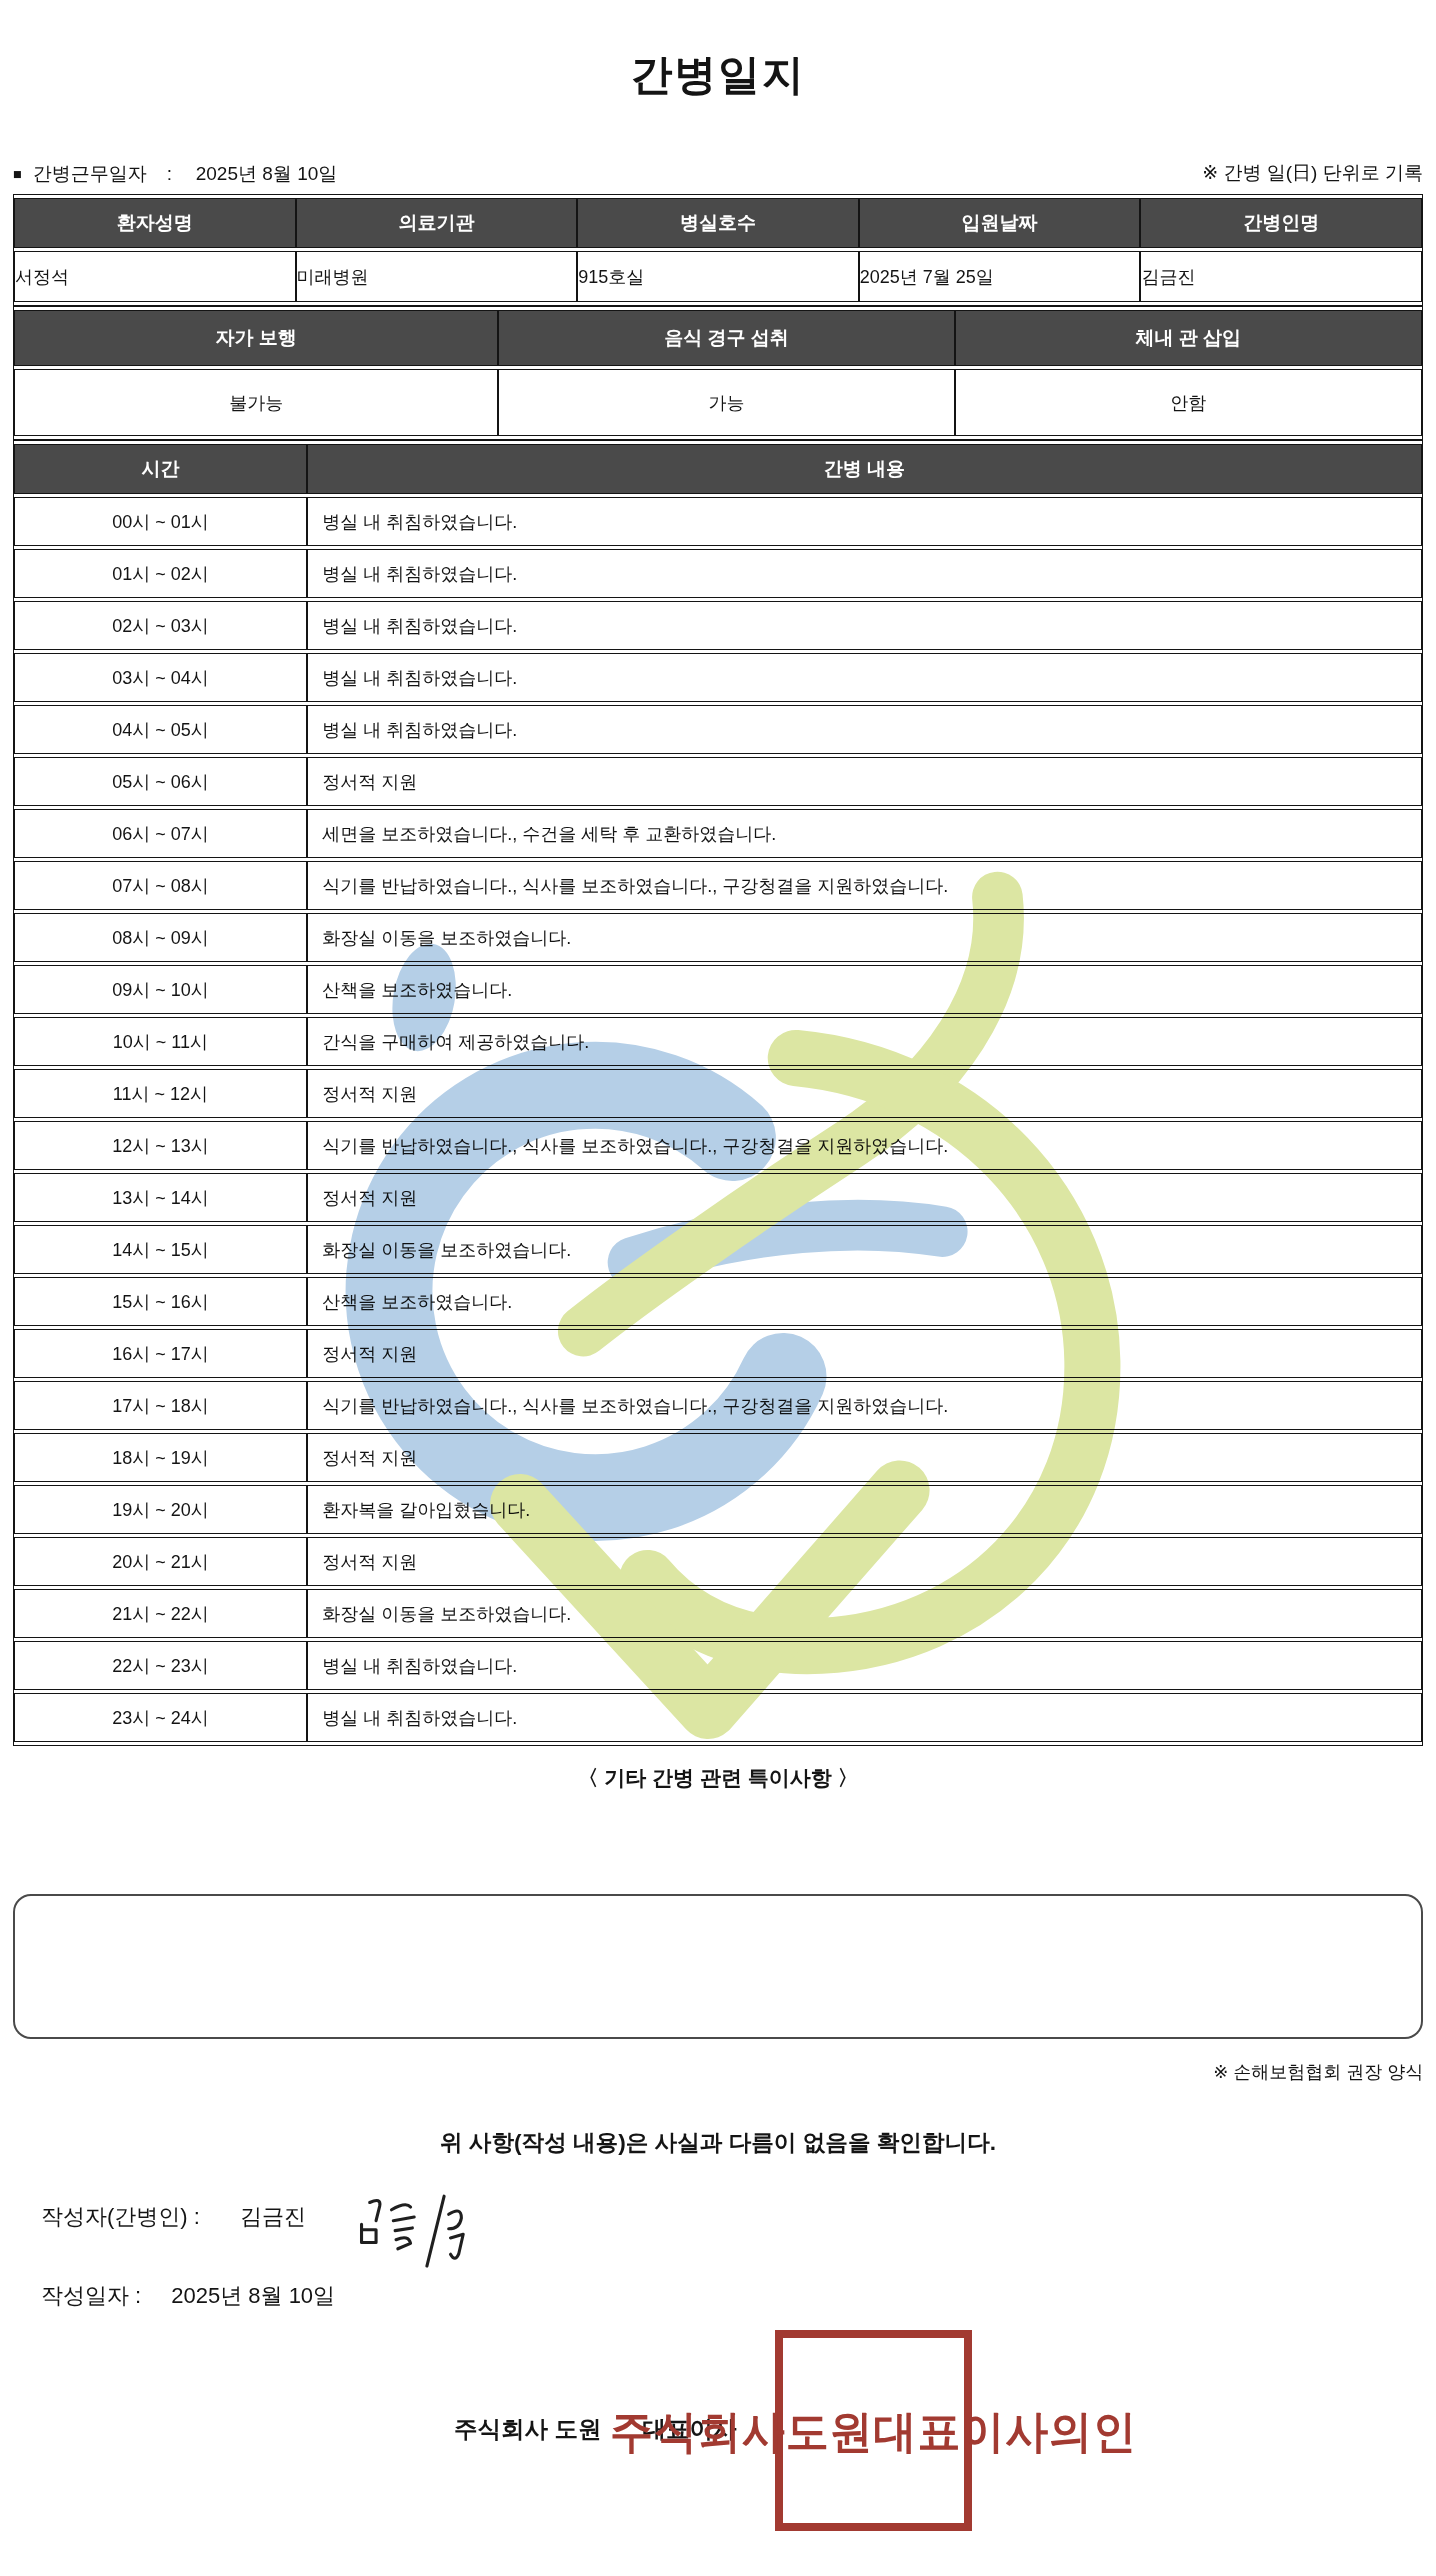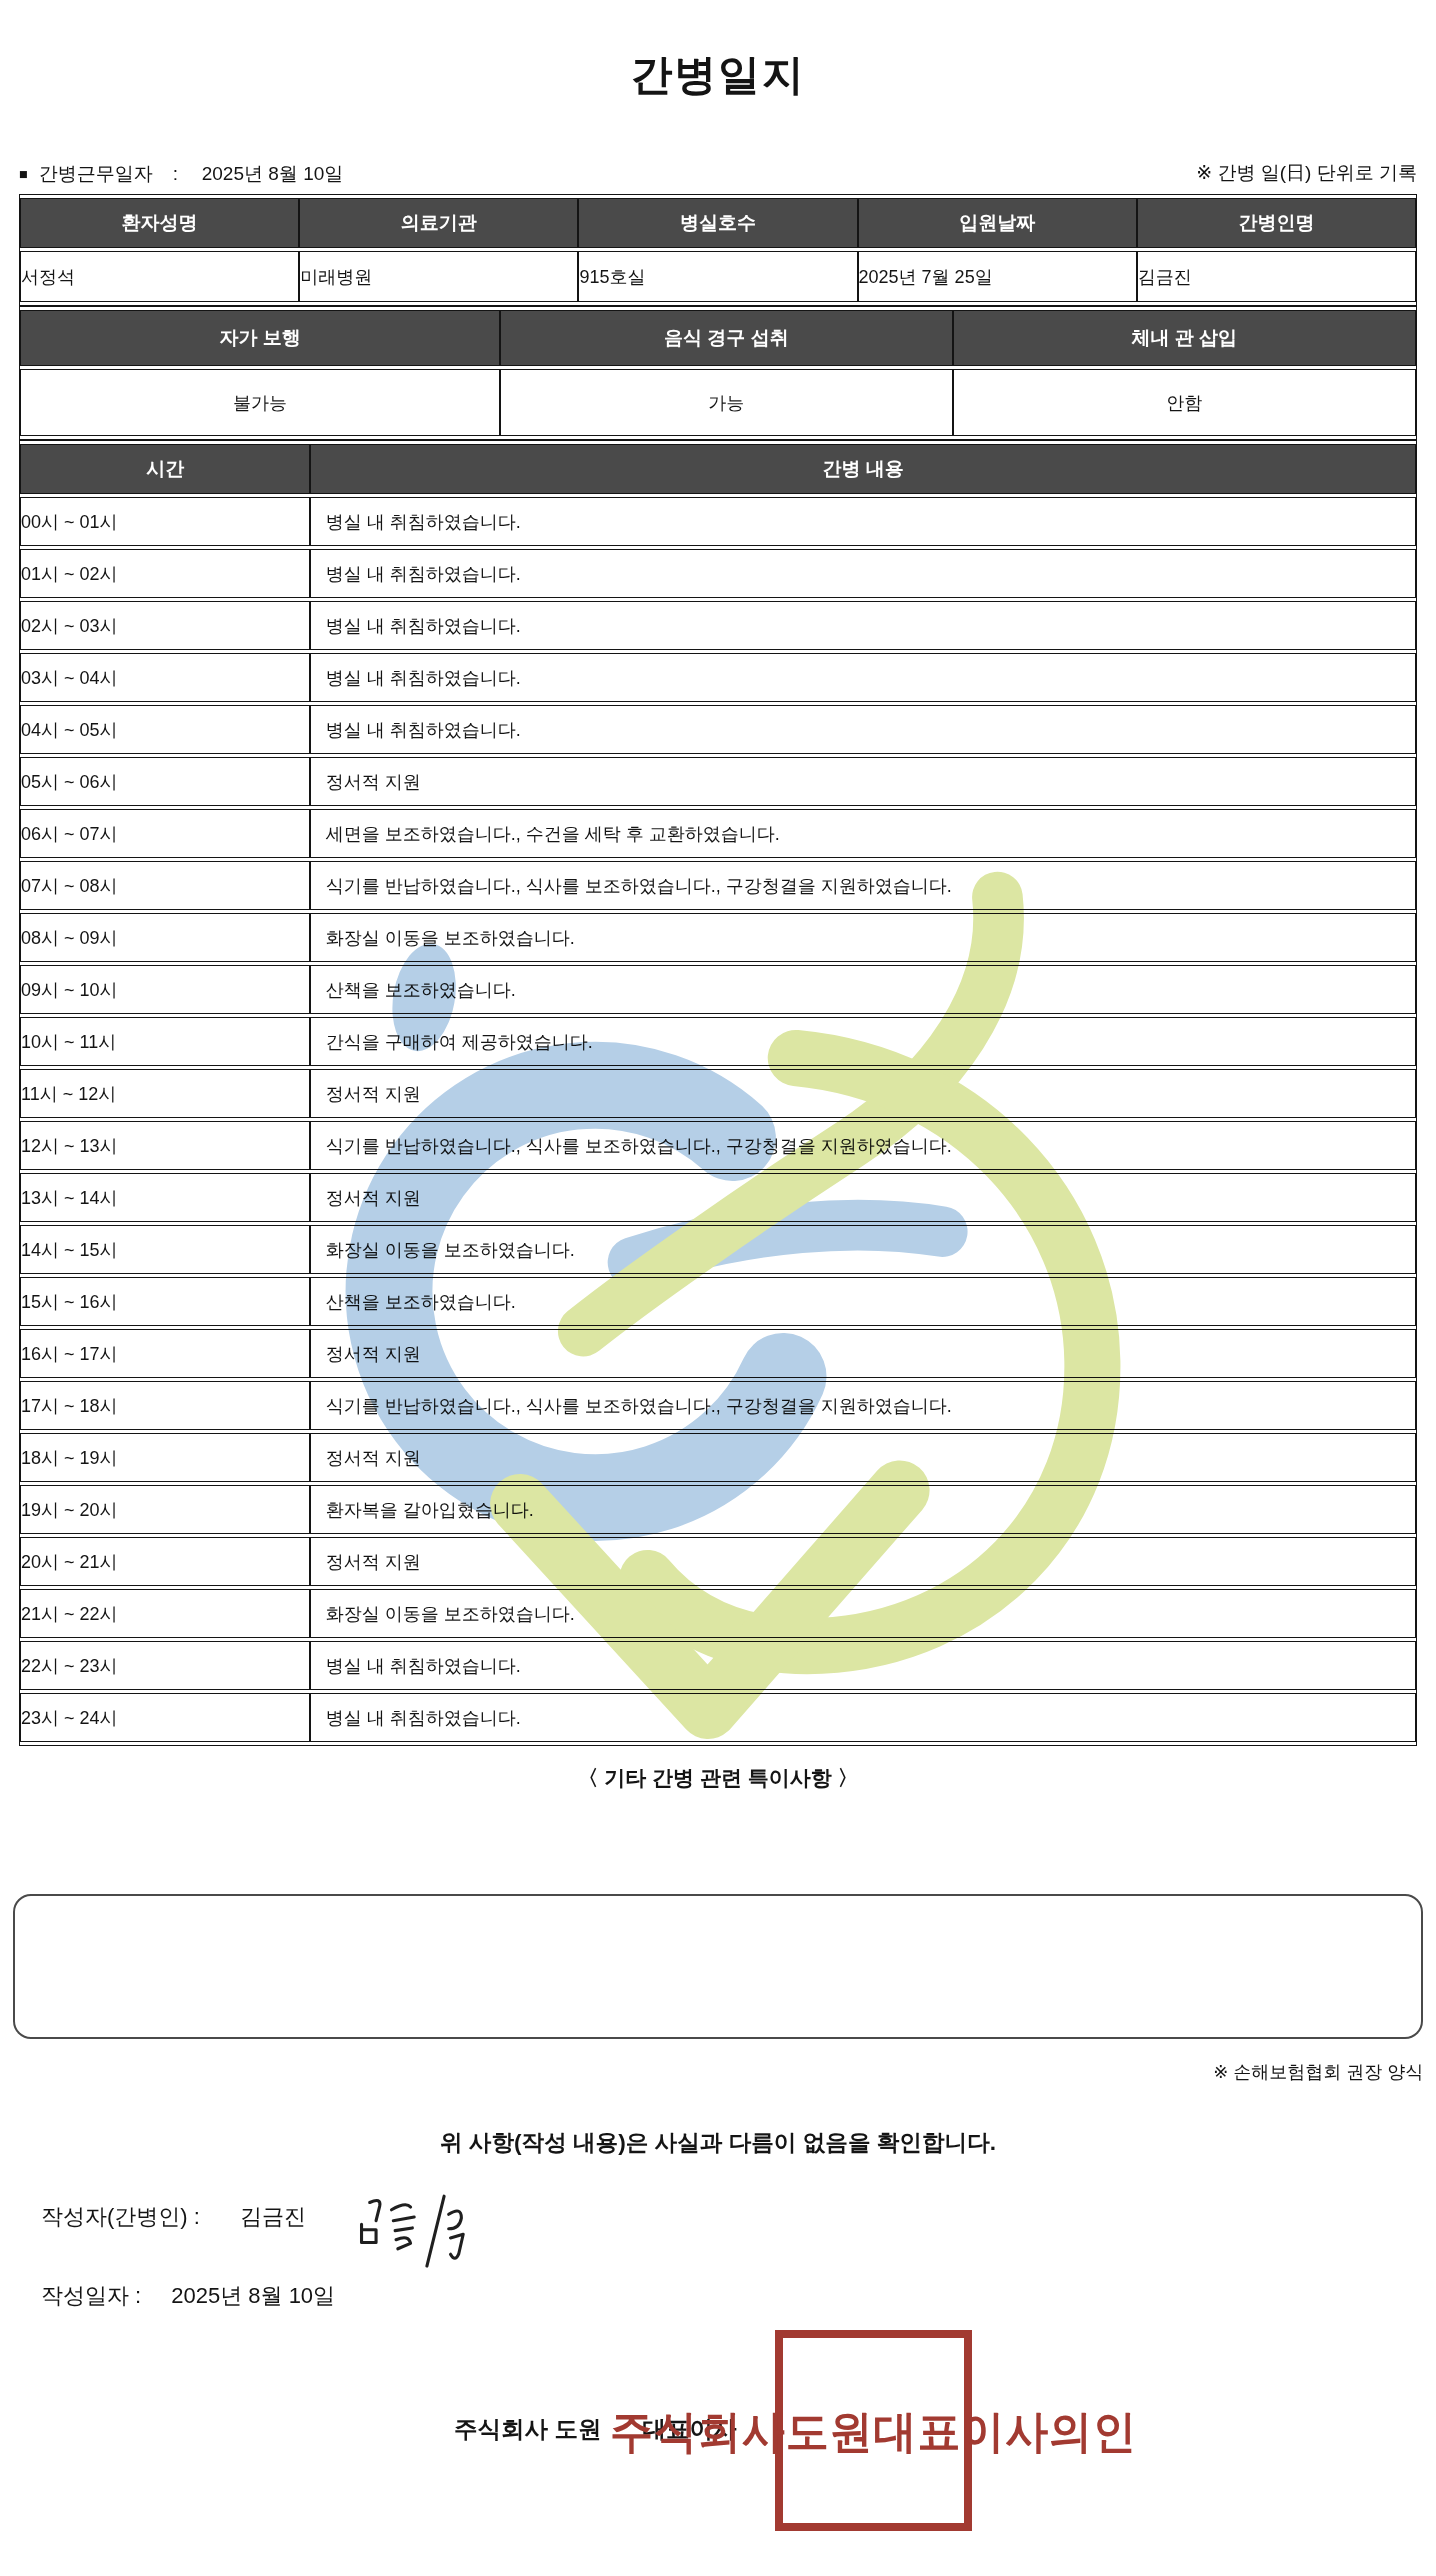--- a/index.html
+++ b/index.html
@@ -10,42 +10,42 @@
     --watermark-blue:#b5cfe7;
     --watermark-green:#dce6a3;
     --box-border:#4a4a4a;
   }
   *{box-sizing:border-box;margin:0;padding:0;}
   html,body{background:#ffffff;}
   body{
     width:1436px;height:2576px;position:relative;overflow:hidden;
     font-family:"Liberation Sans","DejaVu Sans",sans-serif;color:#141414;
   }
-  .sheet{position:absolute;inset:0;padding:0 19px;}
+  .sheet{position:absolute;inset:0;padding:0 13px;}
 
   
   .doc-title{margin-top:51px;text-align:center;font-size:42px;line-height:47px;font-weight:bold;letter-spacing:1.8px;}
   .meta-row{margin-top:64px;display:flex;justify-content:space-between;align-items:baseline;font-size:19px;line-height:22px;}
   .meta-left{display:flex;align-items:center;gap:11px;}
   .meta-bullet{font-size:14.5px;line-height:22px;}
   .meta-sep{margin:0 12.7px 0 9px;}
   .meta-note{font-size:19px;}
 
   
   table{width:100%;table-layout:fixed;border-collapse:separate;border-spacing:0 3.6px;border:0.9px solid var(--table-border);background:#fff;}
   .tbl-patient{margin-top:9px;}
   .tbl-status{margin-top:0;}
   .tbl-care{margin-top:0;}
   th,td{border:1.8px solid var(--table-border);font-size:18px;font-weight:normal;vertical-align:middle;background:#fff;}
   th.hdr{background:var(--table-header-bg);color:var(--table-header-text);font-weight:bold;font-size:19px;text-align:center;}
   .tbl-patient th{height:50px;} .tbl-patient td{height:51px;}
   .tbl-status  th{height:56px;} .tbl-status  td{height:67px;text-align:center;}
   .tbl-care th{height:50px;}
   .tbl-care td{height:49px;}
-  .tbl-care td.time-cell{margin-left:17px;}
+  .tbl-care td.time-cell{text-align:center;margin-left:17px;}
   .tbl-care td.content-cell{text-align:left;padding-left:14.5px;}
 
   
   .notes-title{position:absolute;left:0;right:0;top:1764px;text-align:center;font-size:21px;font-weight:bold;}
   .notes-box{position:absolute;left:12.7px;right:12.7px;top:1894px;height:145px;border:2.7px solid var(--box-border);border-radius:18px;background:#fff;font-size:18px;padding:12.7px;}
 
   
   .form-note{position:absolute;right:12.7px;top:2060px;font-size:18px;}
   .confirm-line{position:absolute;left:0;right:0;top:2127px;text-align:center;font-size:22.6px;font-weight:bold;}
   .writer-row{position:absolute;left:41px;top:2202px;font-size:22px;}

